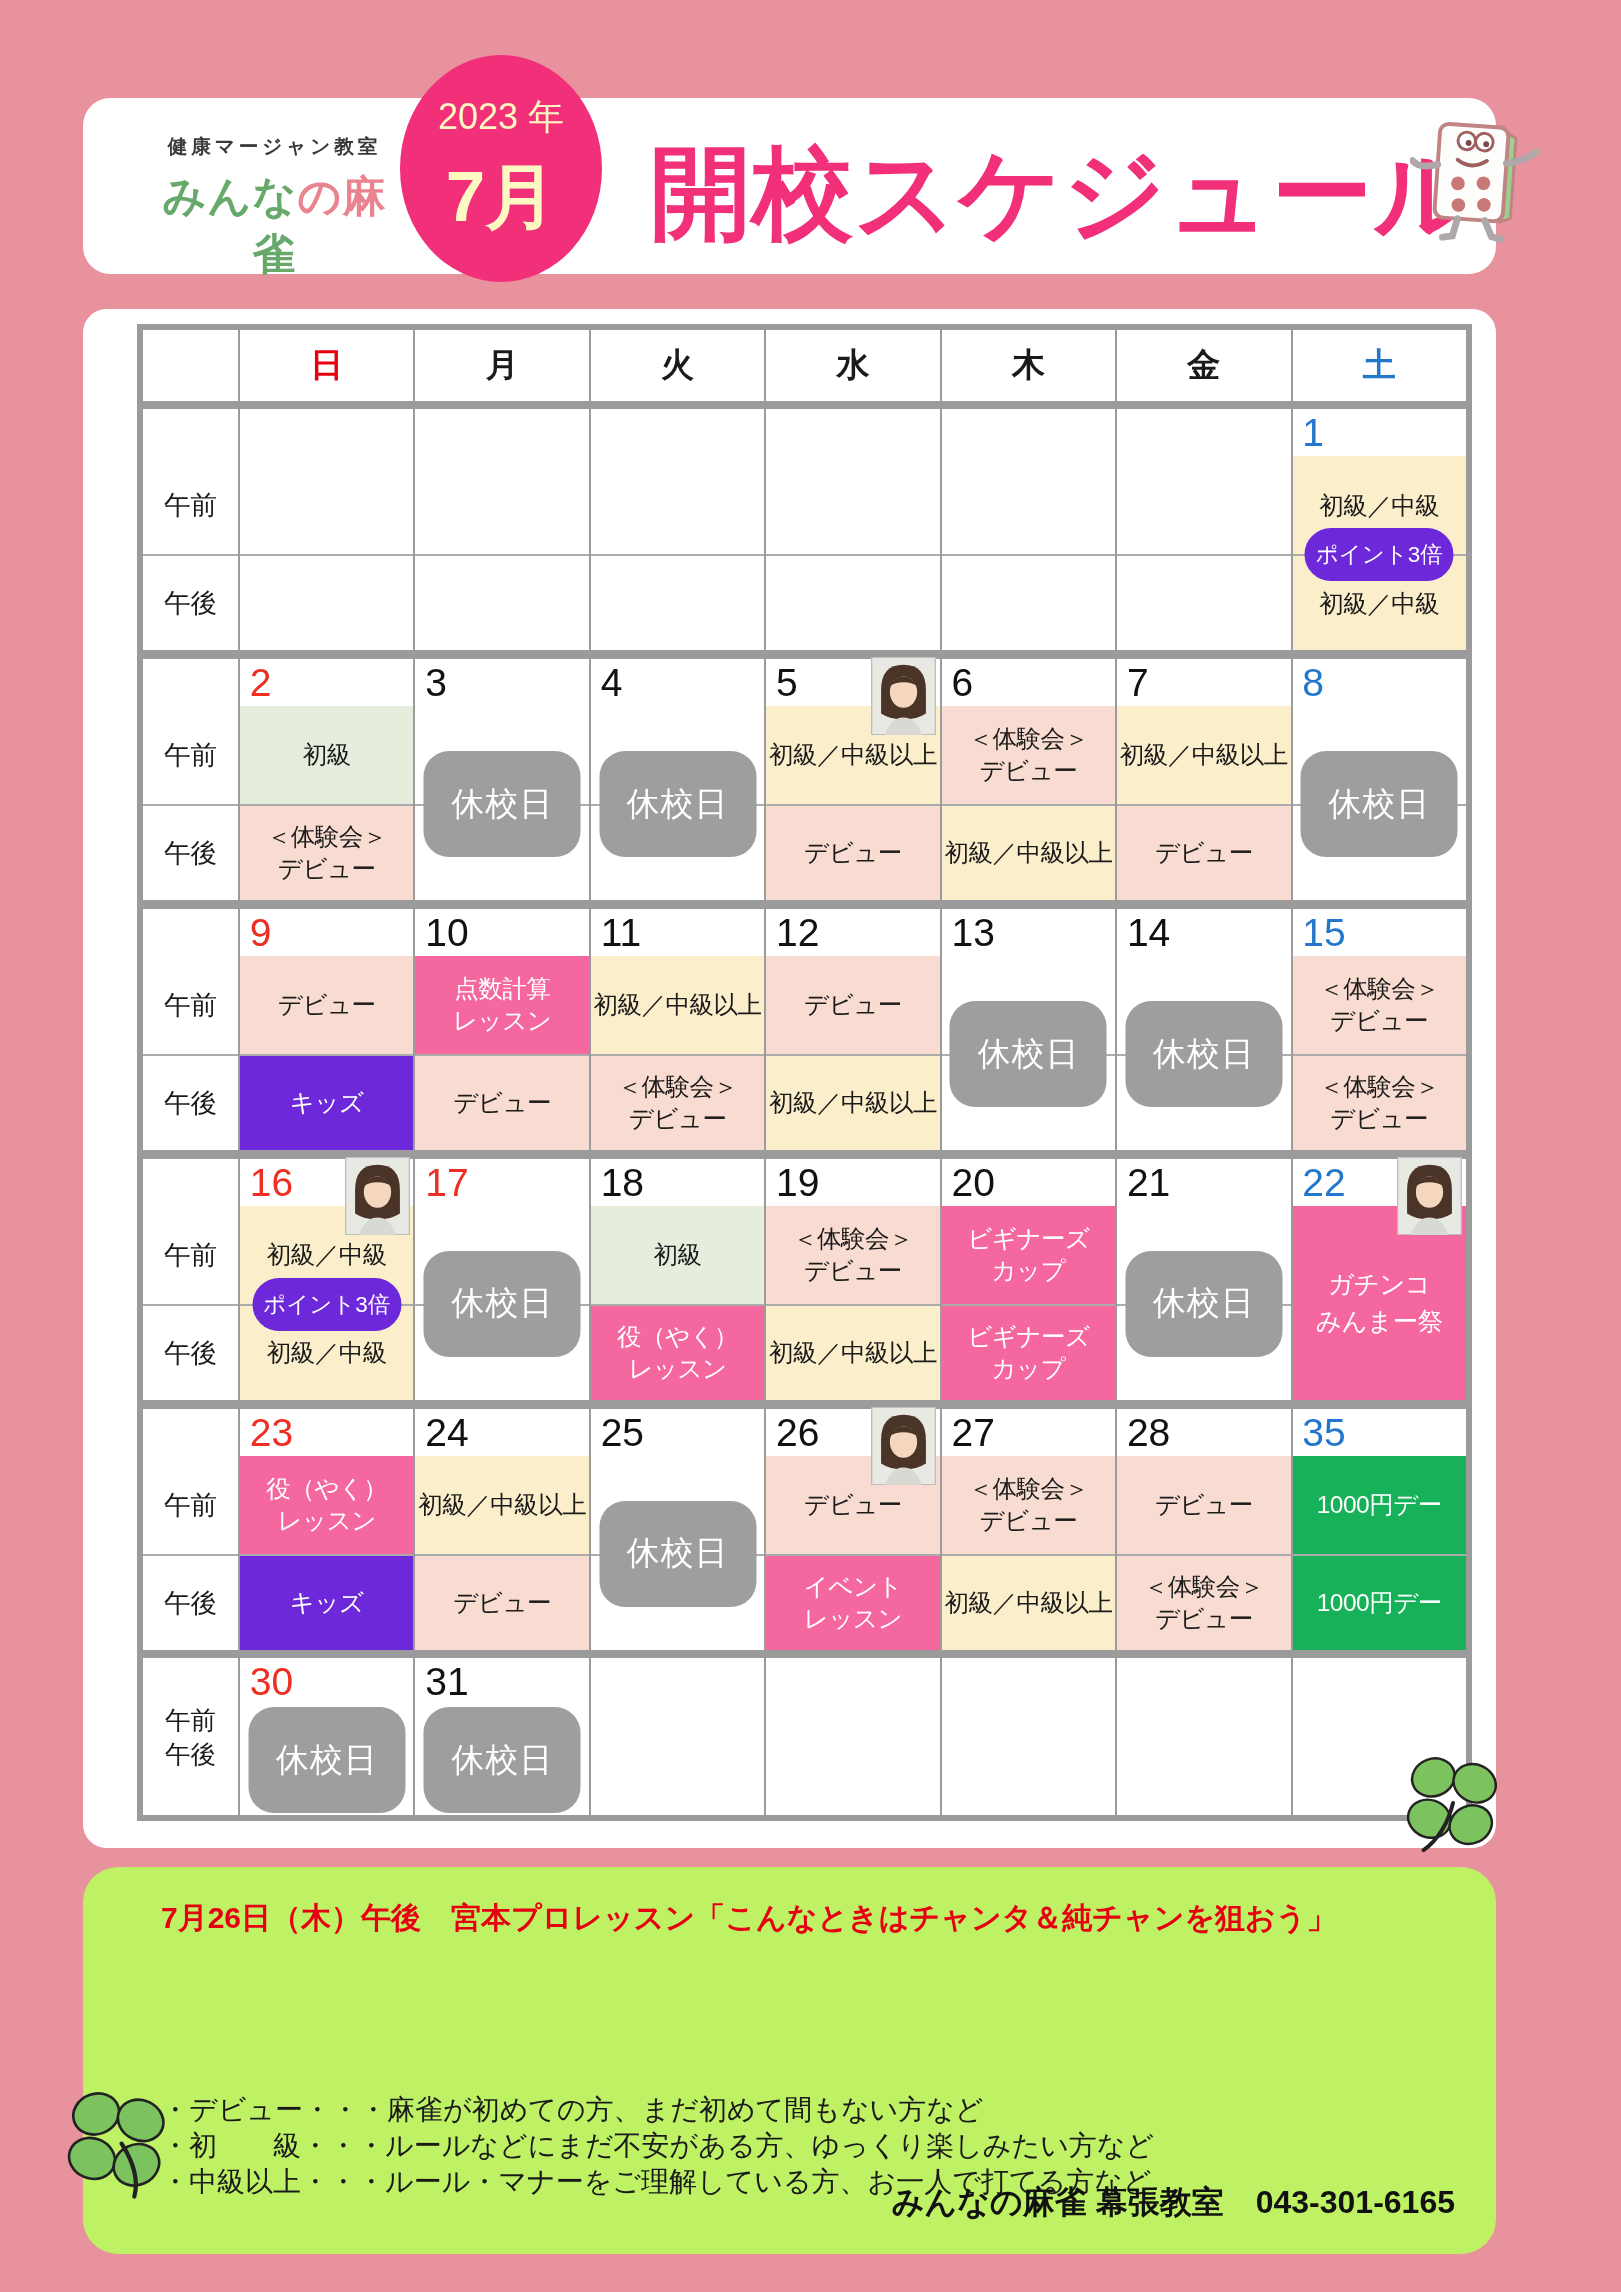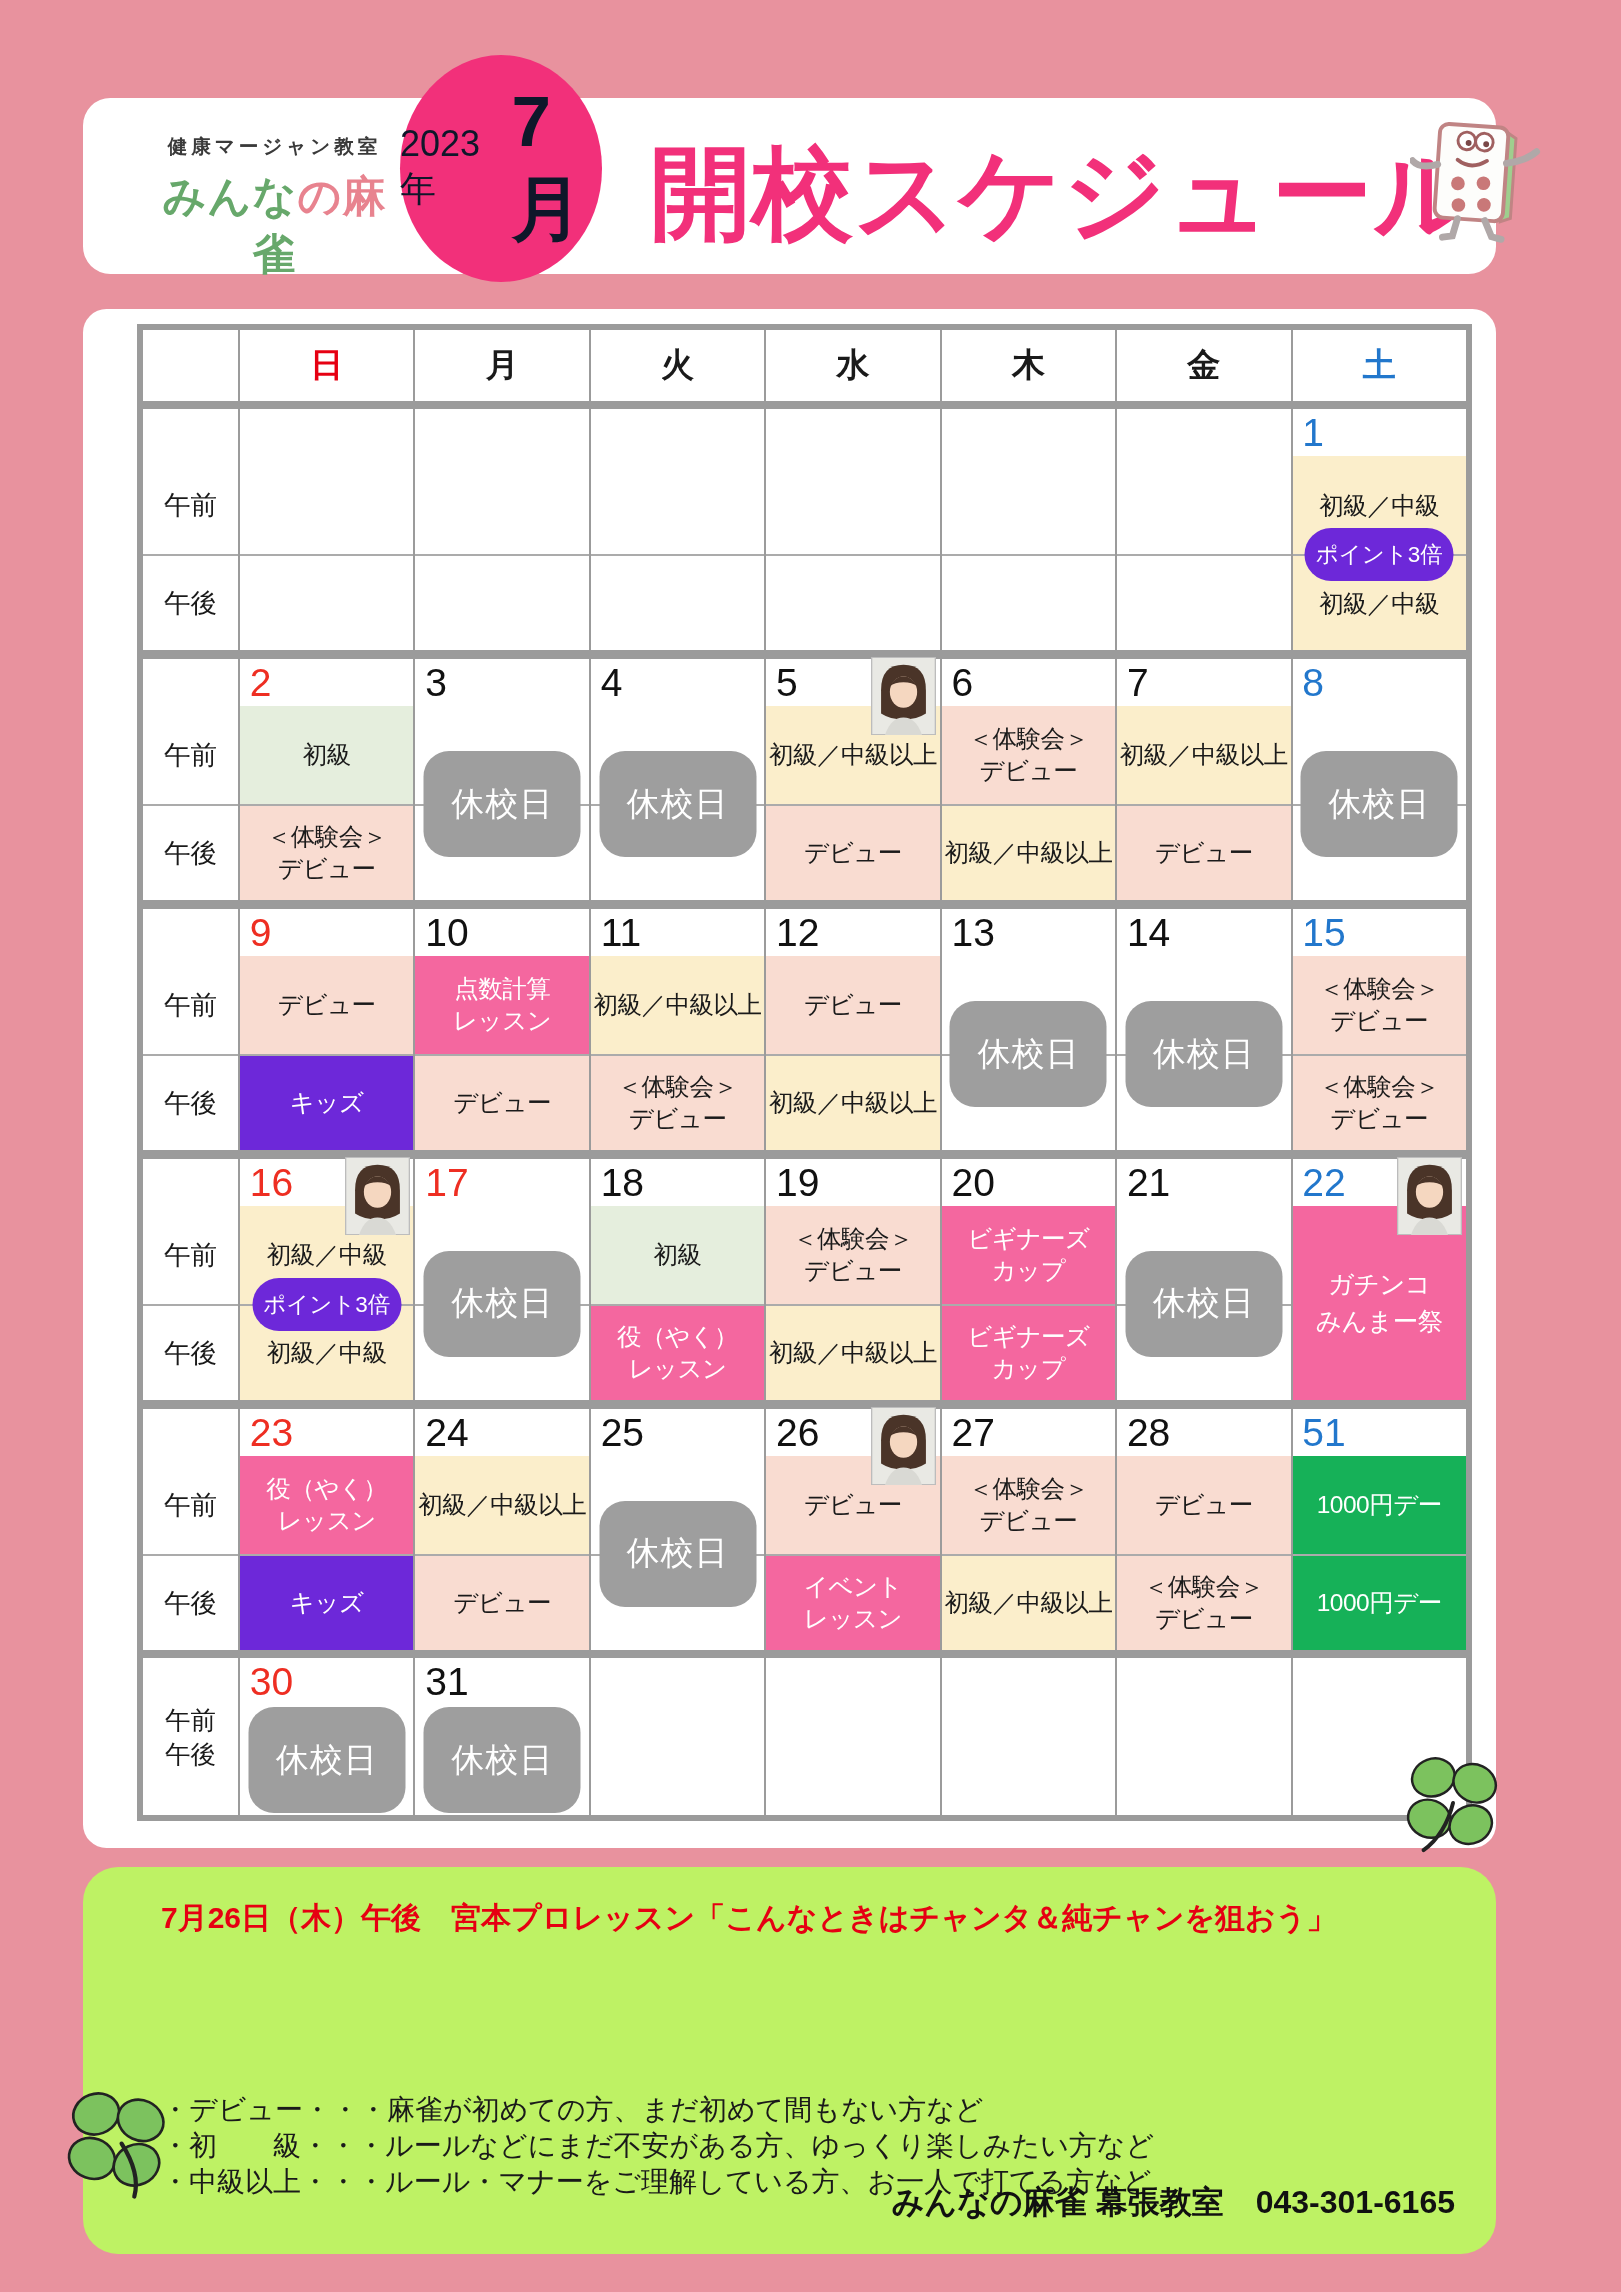--- a/index.html
+++ b/index.html
@@ -8,21 +8,21 @@
     background:#e8929e;
     font-family:"Liberation Sans","DejaVu Sans",sans-serif;
     color:#1a1a1a;
   }
   
   .header-box{position:absolute;left:83px;top:98px;width:1413px;height:176px;background:#fff;border-radius:27.4px;}
   .logo{position:absolute;left:59px;top:35px;width:265px;text-align:center;}
   .logo-small{font-size:19.6px;letter-spacing:3.9px;color:#3a3a3a;font-weight:bold;}
   .logo-main{font-size:43px;font-weight:bold;margin-top:7.8px;letter-spacing:1px;}
   .month-circle{position:absolute;left:317px;top:-43px;width:202px;height:227px;background:#f2307a;border-radius:50%;
-    color:#0f172a;display:flex;align-items:center;justify-content:center;gap:8px;z-index:2;}
+    color:#fef9c3;display:flex;flex-direction:column;align-items:center;justify-content:center;gap:8px;z-index:2;}
   .mc-year{font-size:36px;}
   .mc-month{font-size:71px;font-weight:bold;}
   .page-title{position:absolute;left:567px;top:29px;font-size:101px;font-weight:bold;color:#f2307a;letter-spacing:1px;white-space:nowrap;}
   .mascot{position:absolute;right:-45px;top:2px;z-index:3;}
   
   .calendar-box{position:absolute;left:83px;top:309px;width:1413px;height:1539px;background:#fff;border-radius:23.5px;}
   .cal-grid{position:absolute;left:54px;top:14.7px;width:1335px;box-sizing:border-box;
     background:#9b9b9b;border:6.9px solid #9b9b9b;display:flex;flex-direction:column;gap:8.8px;}
   .cal-row{display:flex;gap:2px;}
   .head-cell{flex:1;background:#fff;height:71px;display:flex;align-items:center;justify-content:center;font-size:33px;font-weight:600;}
@@ -350,21 +350,21 @@
 デビュー</div>
           <div class="pm-block s-beige">初級／中級以上</div>
         </div>
         <div class="day-cell">
           <div class="date-num dc-black">28</div>
           <div class="am-block s-pink">デビュー</div>
           <div class="pm-block s-pink">＜体験会＞
 デビュー</div>
         </div>
         <div class="day-cell">
-          <div class="date-num dc-blue">51</div>
+          <div class="date-num dc-blue">35</div>
           <div class="am-block s-money">1000円デー</div>
           <div class="pm-block s-money">1000円デー</div>
         </div>
       </div>
       <div class="cal-row">
         <div class="label-cell-short">午前
 午後</div>
         <div class="day-cell-short">
           <div class="date-num dc-red">30</div>
           <div class="closed-badge">休校日</div>

